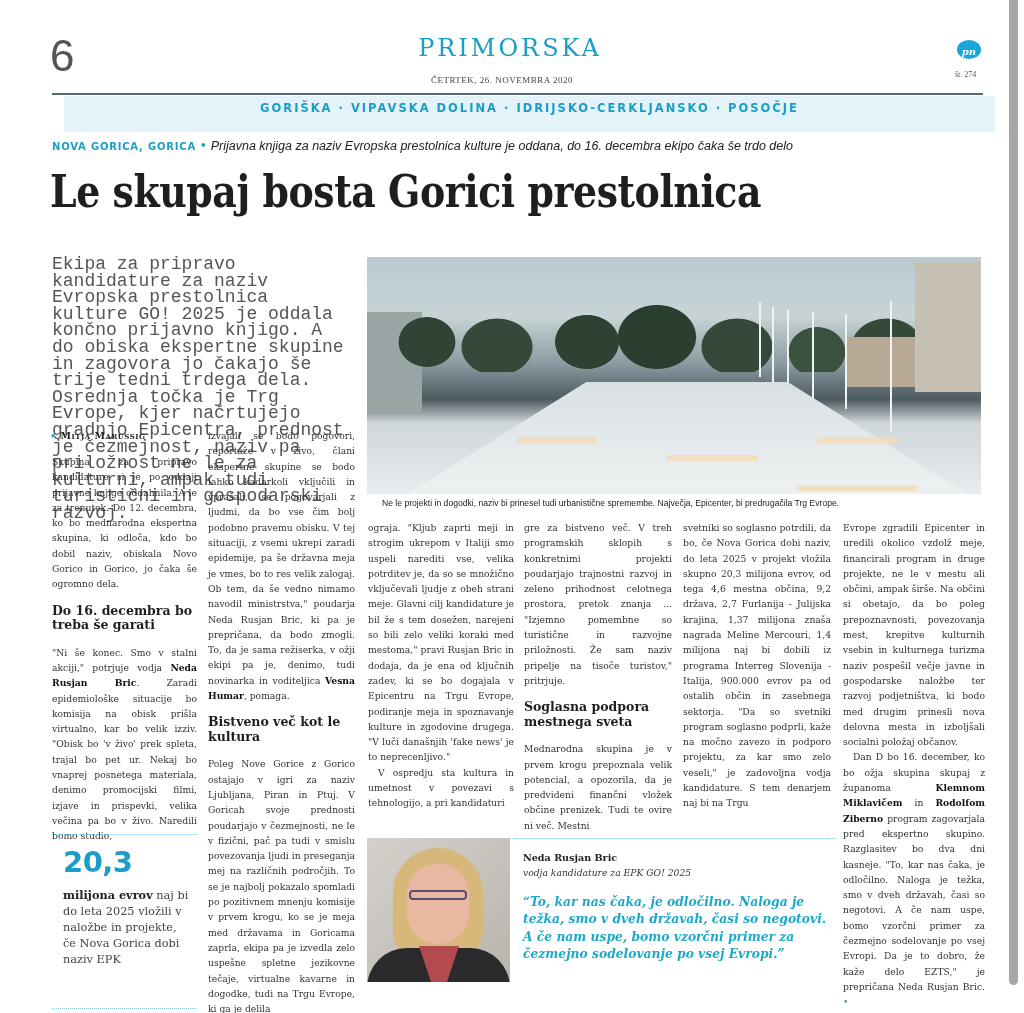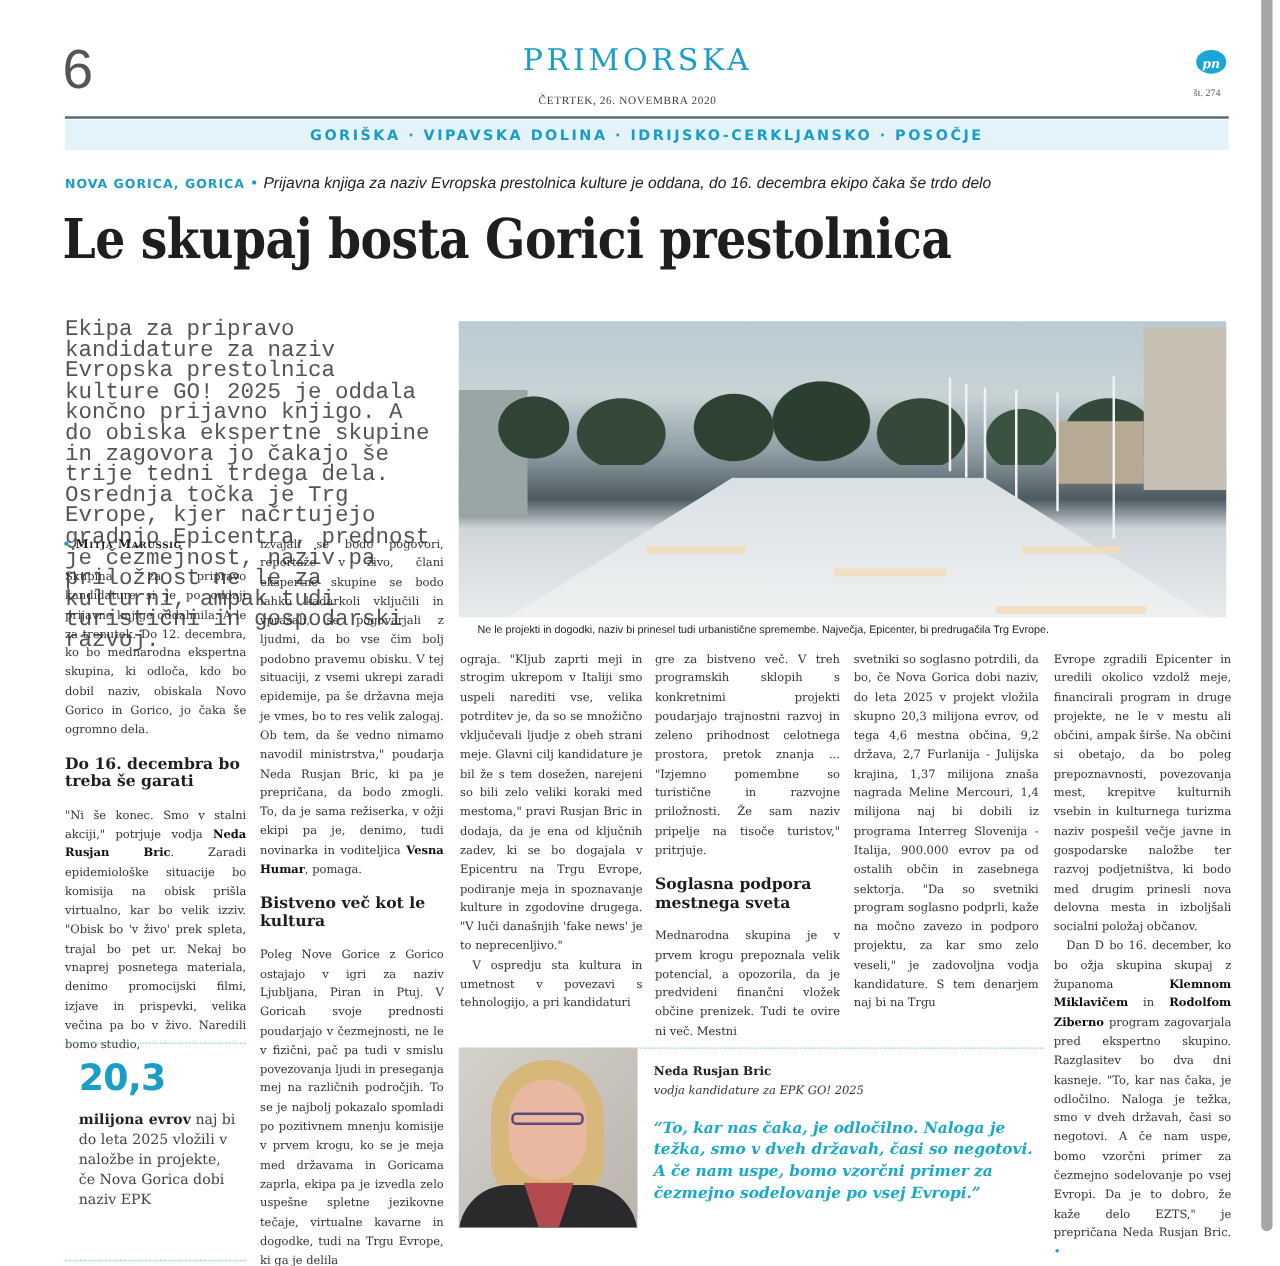--- a/index.html
+++ b/index.html
@@ -10,21 +10,21 @@
 
   
   .page-num { position: absolute; left: 50px; top: 34px; font-family: "Liberation Sans", sans-serif; font-weight: 300; font-size: 44px; color: #555; line-height: 1; }
   .masthead { position: absolute; left: 0; right: 0; top: 34px; text-align: center; }
   .paper-name { font-family: "DejaVu Serif", serif; font-size: 24px; letter-spacing: 3px; color: #1a9dc6; font-weight: normal; padding-left: 16px; }
   .paper-date { font-family: "Liberation Serif", serif; font-size: 9px; letter-spacing: 0.5px; color: #444; margin-top: 13px; }
   .logo { position: absolute; left: 957px; top: 40px; width: 24px; height: 19px; border-radius: 50%; background: #19a6d8; color: #fff; font-family: "DejaVu Serif", serif; font-style: italic; font-weight: bold; font-size: 10px; line-height: 24px; text-align: center; }
   .issue { position: absolute; left: 955px; top: 70px; font-family: "Liberation Serif", serif; font-size: 8px; color: #555; }
 
   .rule { position: absolute; left: 52px; top: 93px; width: 931px; height: 2px; background: #5a6b74; }
-  .region-bar { position: absolute; left: 52px; top: 96px; width: 931px; height: 24px; background: #e3f3f9; text-align: center; font-family: "DejaVu Sans", sans-serif; font-weight: bold; font-size: 11.5px; letter-spacing: 2px; color: #1a9dc6; line-height: 24px; }
+  .region-bar { position: absolute; left: 64px; top: 96px; width: 931px; height: 36px; background: #e3f3f9; text-align: center; font-family: "DejaVu Sans", sans-serif; font-weight: bold; font-size: 11.5px; letter-spacing: 2px; color: #1a9dc6; line-height: 24px; }
 
   .kicker { position: absolute; left: 52px; top: 139px; font-size: 12px; white-space: nowrap; }
   .kicker .loc { font-family: "DejaVu Sans", sans-serif; font-weight: bold; color: #1a9dc6; font-size: 10px; letter-spacing: 0.8px; }
   .kicker .bullet { color: #1a9dc6; }
   .kicker .sub { font-family: "Liberation Sans", sans-serif; font-style: italic; color: #222; font-size: 12.5px; }
 
   .headline { position: absolute; left: 50px; top: 166px; font-family: "DejaVu Serif", serif; font-weight: bold; font-size: 44px; letter-spacing: -0.5px; color: #1e1e1e; white-space: nowrap; transform: scaleX(0.86); transform-origin: left top; }
 
   .lead { position: absolute; left: 52px; top: 256px; width: 302px; font-family: Liberation Mono, monospace; font-size: 18px; line-height: 16.6px; color: #555; }
 

